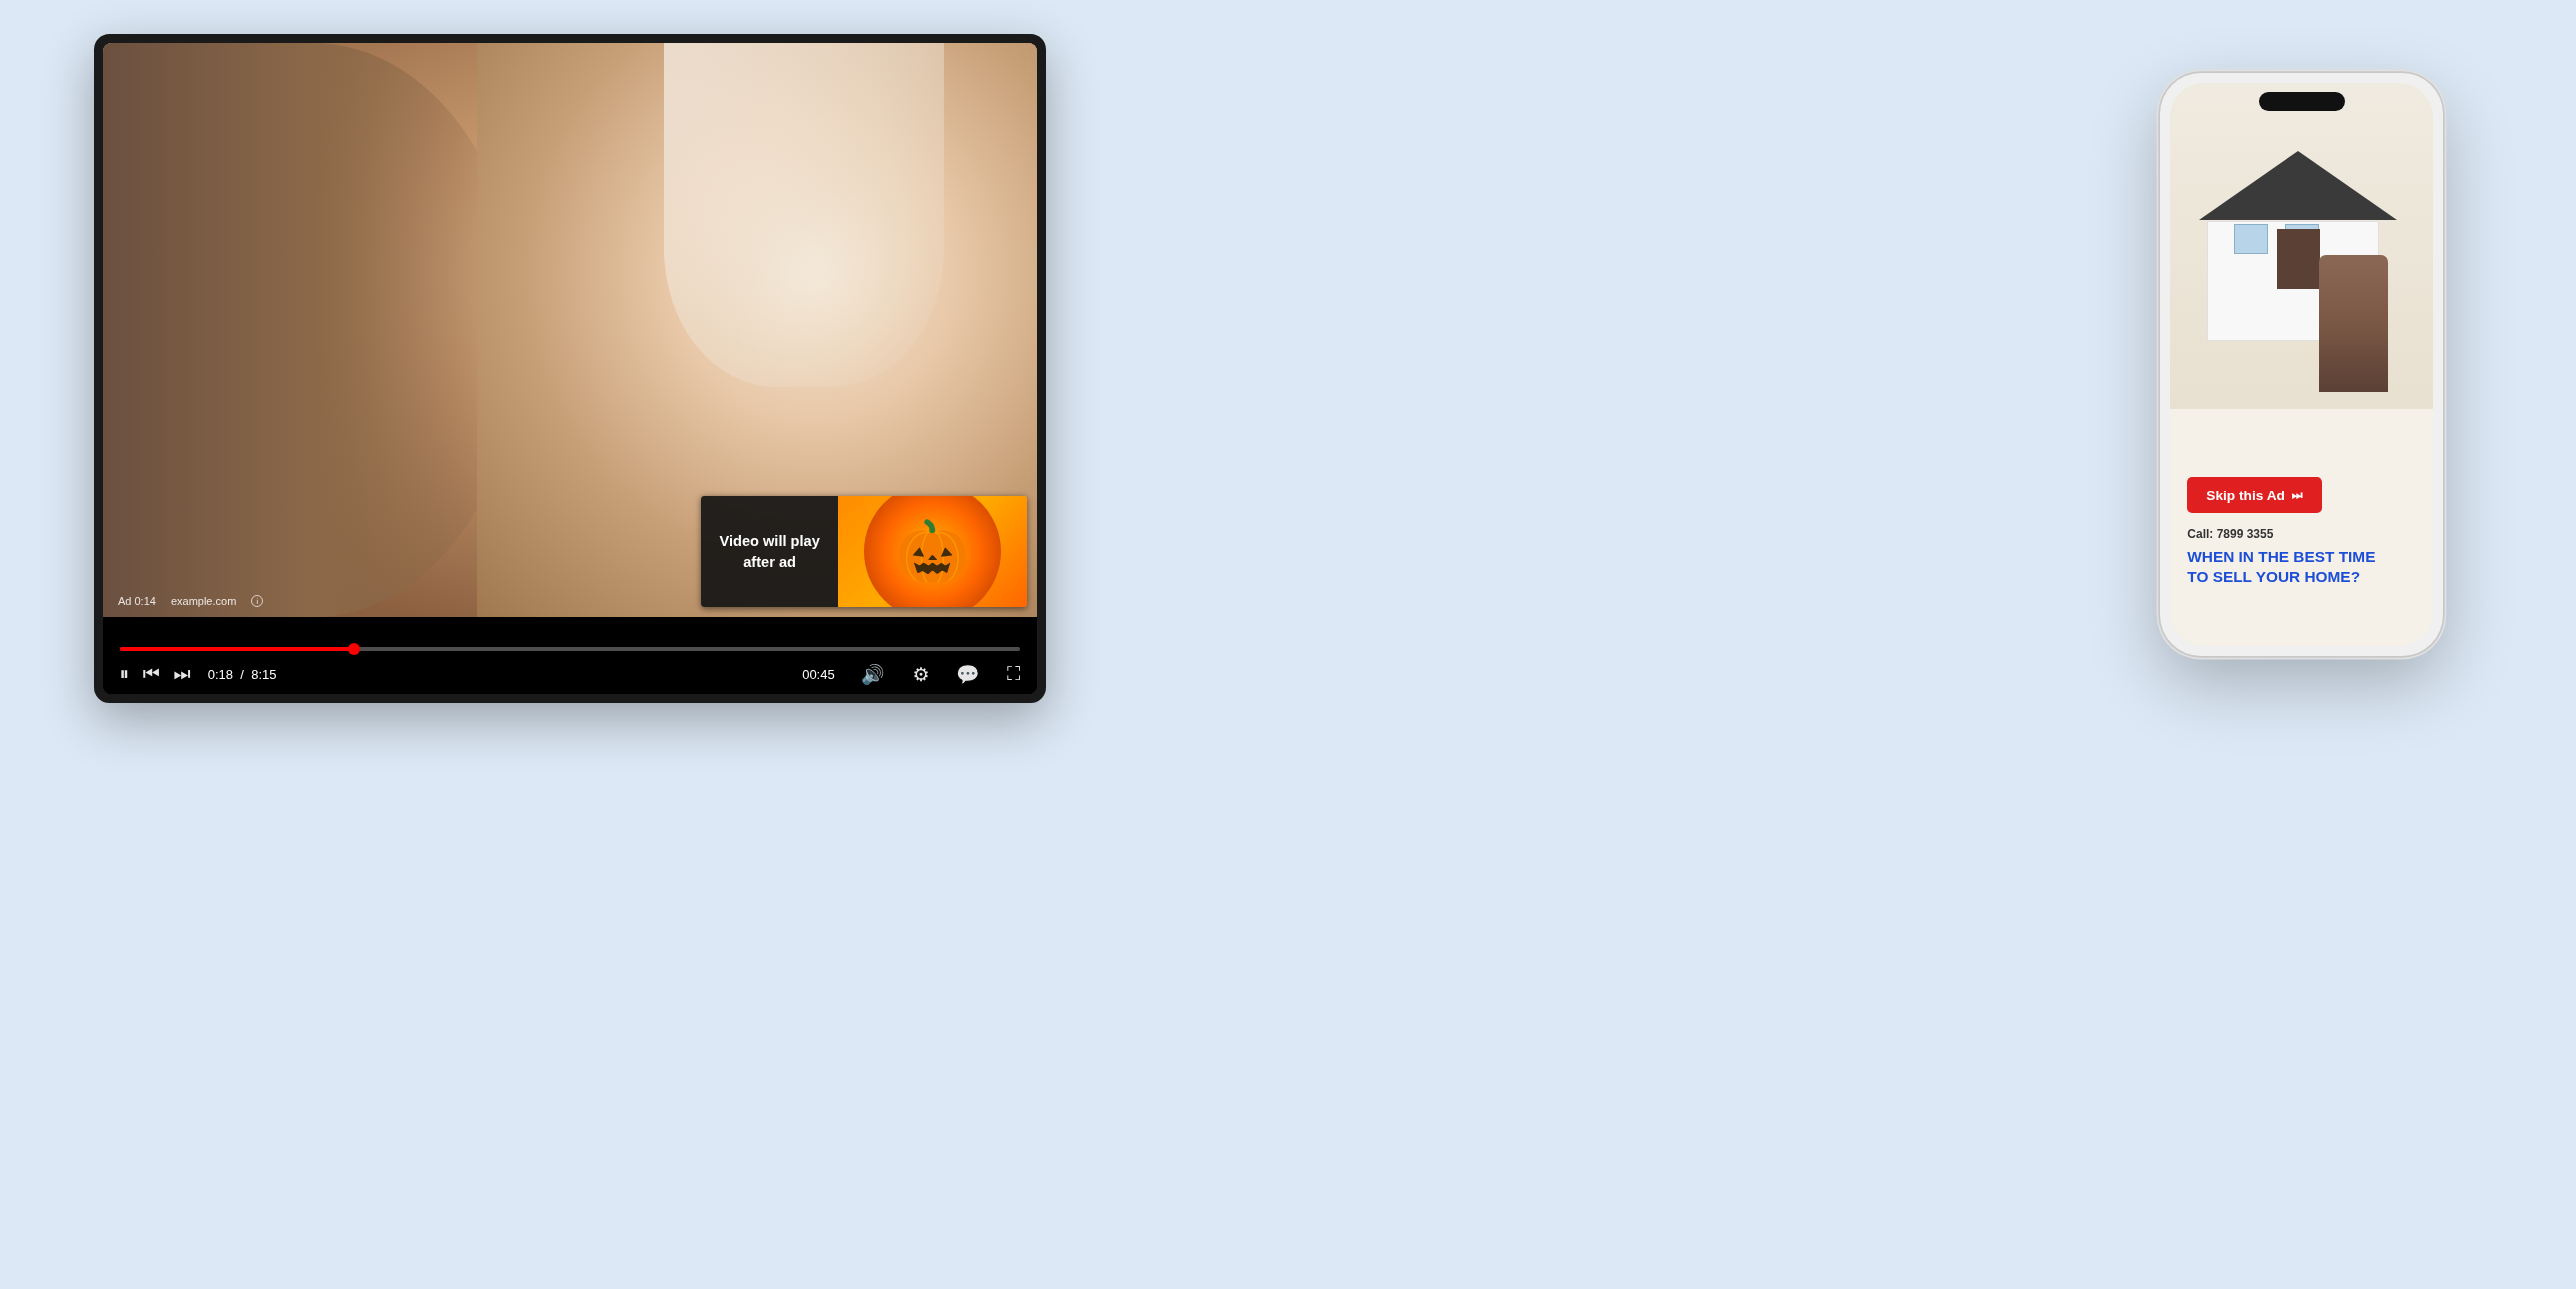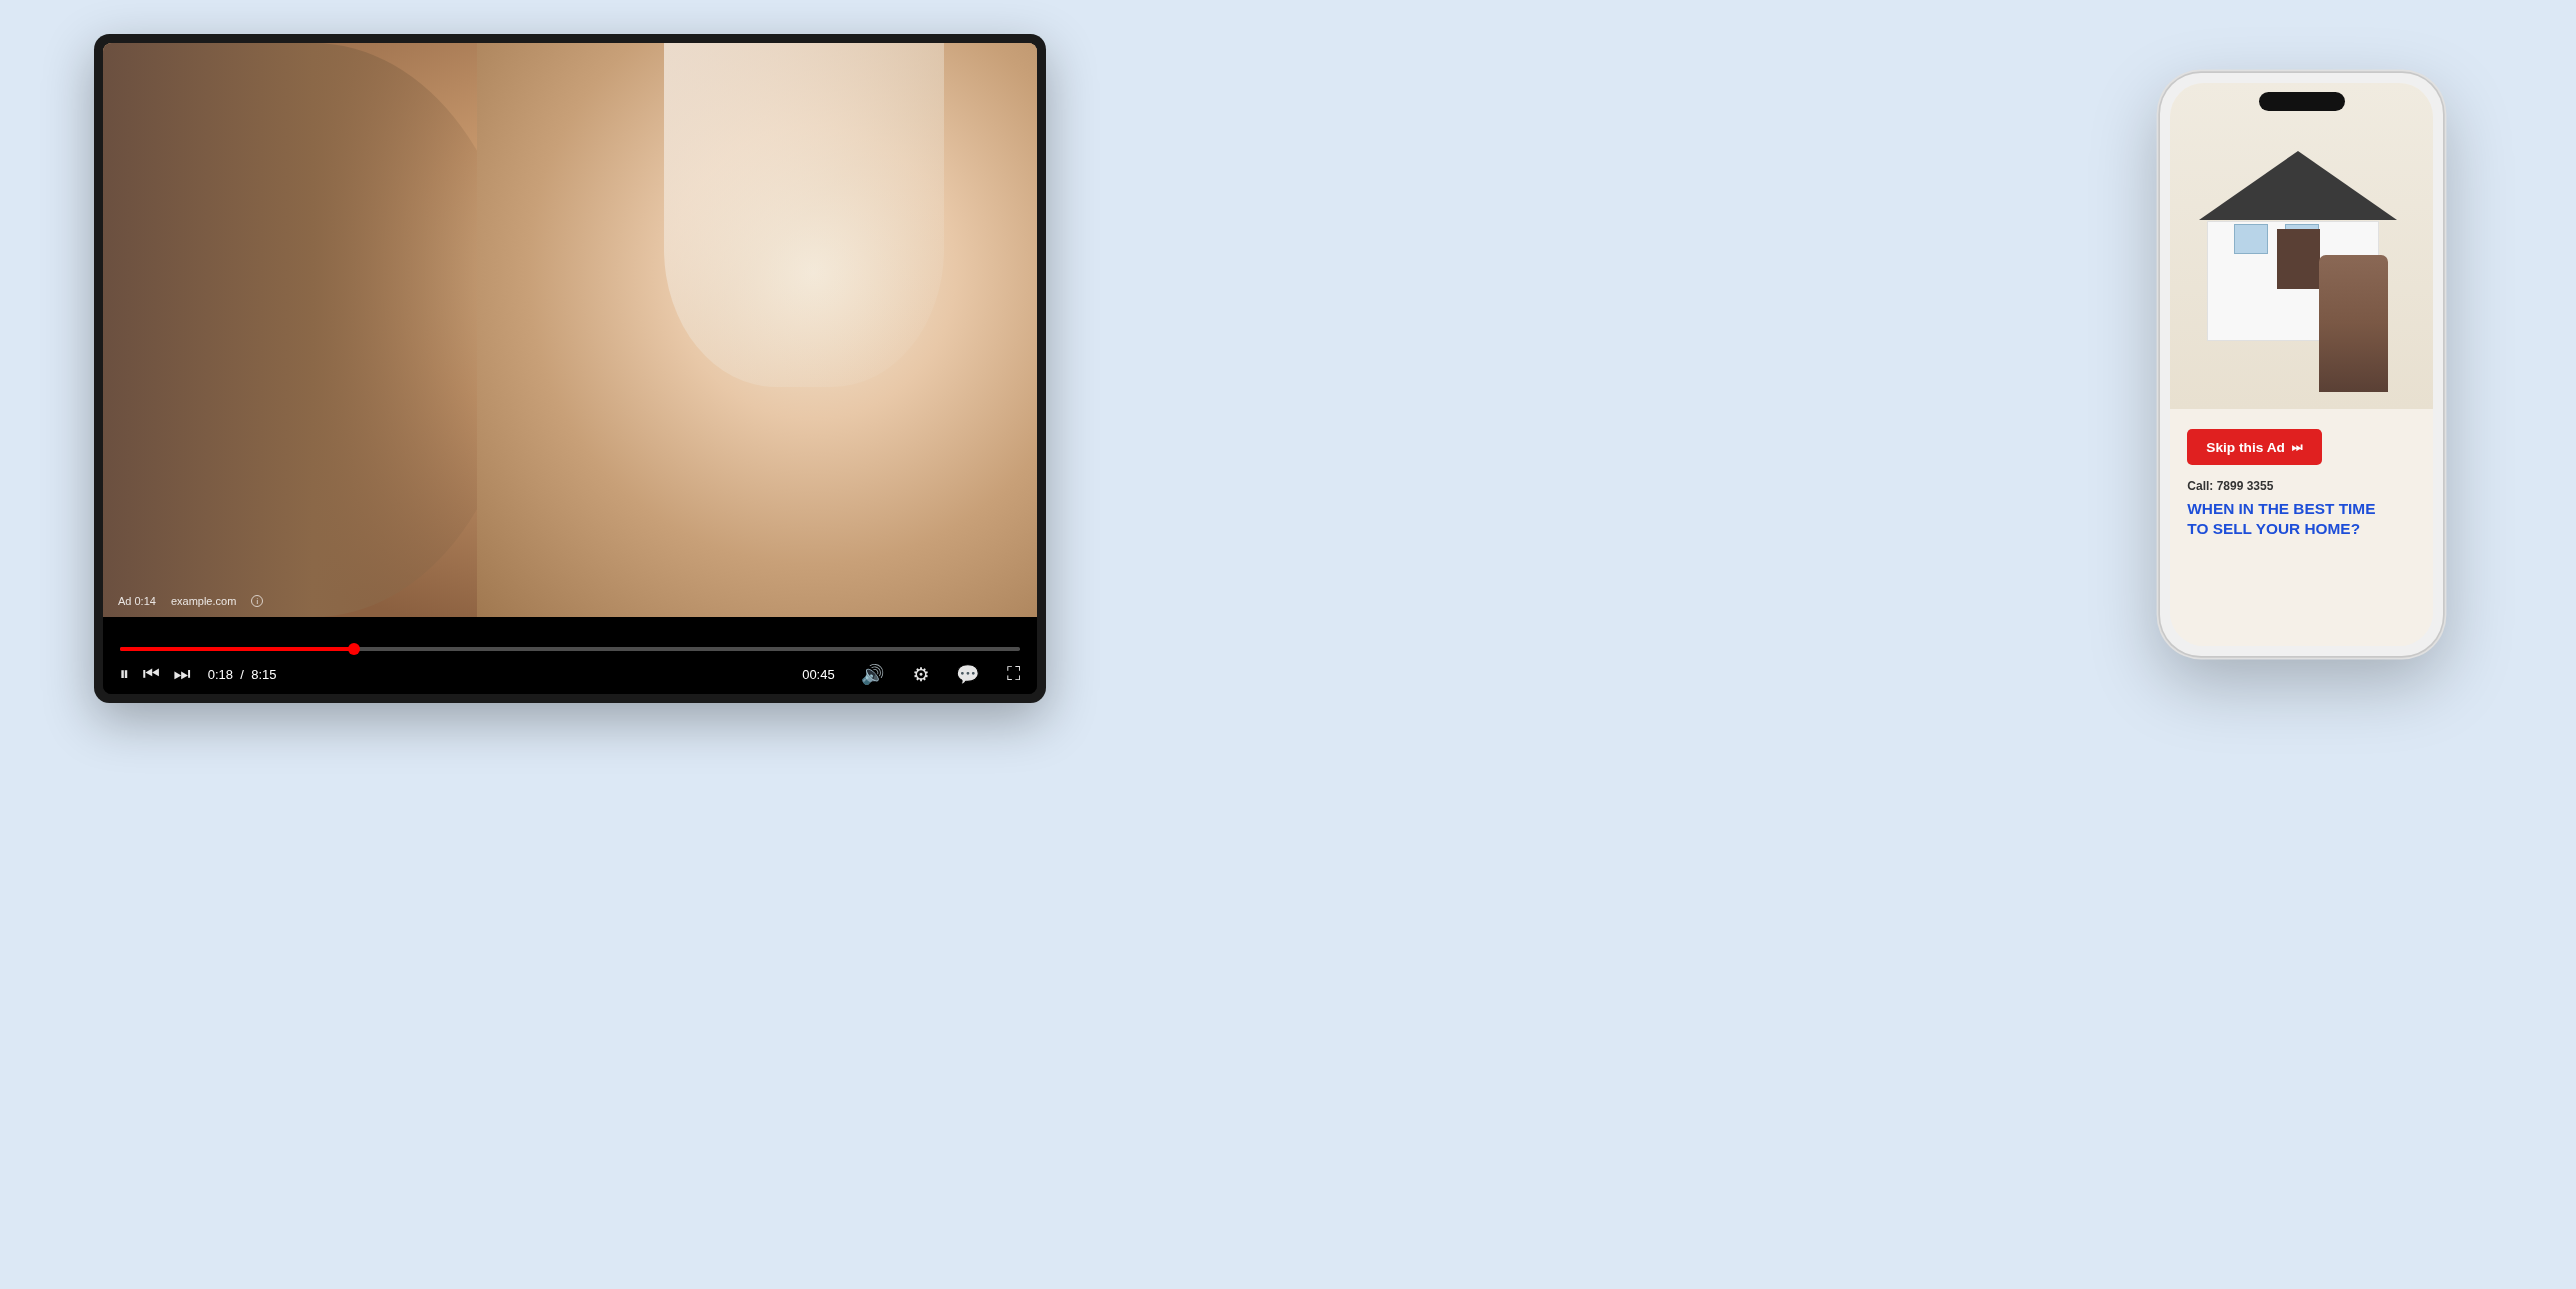--- a/index.html
+++ b/index.html
@@ -365,20 +365,21 @@
       width: 43px;
       height: 60px;
       background: #5a4035;
     }
 
     
     .phone-bottom-content {
       padding: 20px 17px;
       background: #f5f0e8;
       flex: 1;
+      margin-top: 48px;
     }
 
     .skip-ad-btn {
       display: inline-flex;
       align-items: center;
       gap: 6.9px;
       background: #e02020;
       color: white;
       padding: 10.3px 19px;
       border-radius: 5.1px;
@@ -422,20 +423,30 @@
         <div class="veil-overlay"></div>
 
         <div class="ad-label">
           <span>Ad 0:14</span>
           <span>example.com</span>
           <div class="ad-info-icon">
             <span>ℹ</span>
           </div>
         </div>
 
+        <div class="mini-ad-panel">
+          <div class="mini-ad-text-box">
+            <span class="mini-ad-text">Video will play after ad</span>
+          </div>
+          <div class="mini-ad-image">
+            <div class="minion-circle">
+              <span>🎃</span>
+            </div>
+          </div>
+        </div>
       </div>
 
       <div class="video-controls">
         <div class="progress-bar-container">
           <div class="progress-bar-fill">
             <div class="progress-knob"></div>
           </div>
         </div>
         <div class="controls-row">
           <div class="ctrl-btn">

